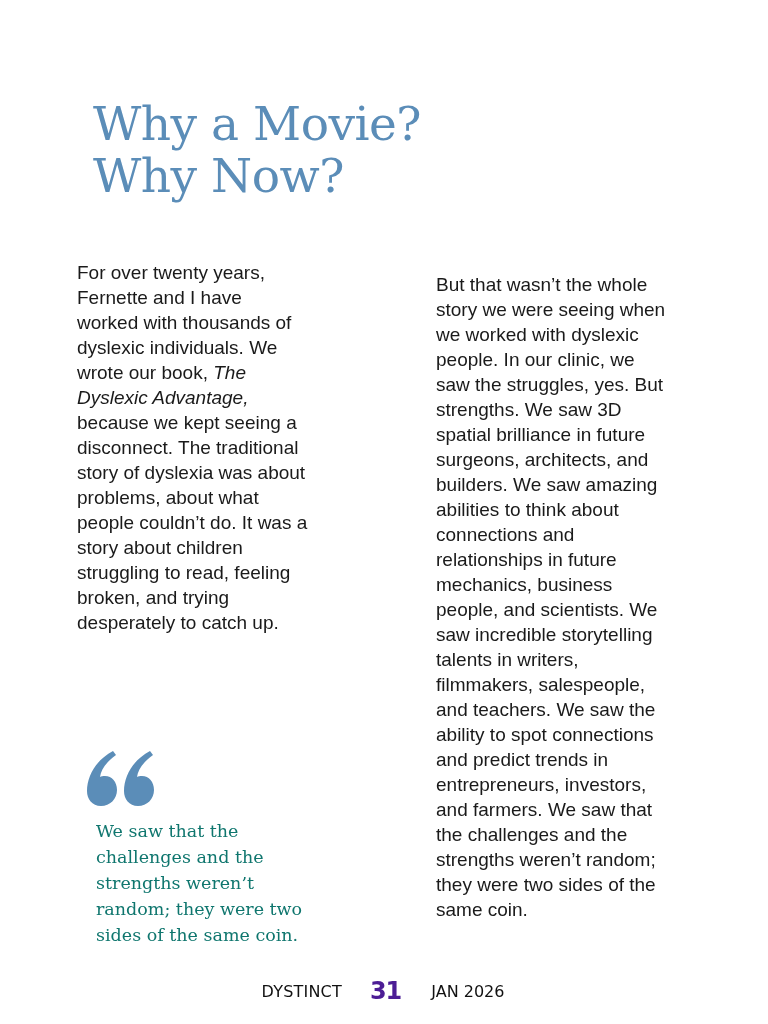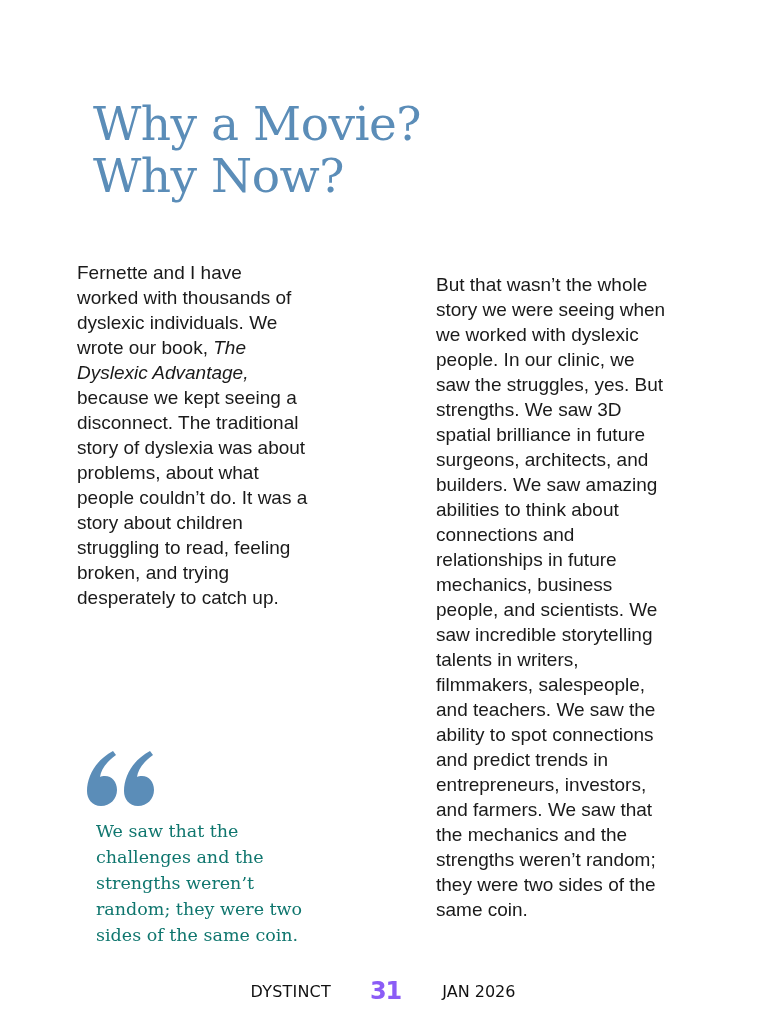--- a/index.html
+++ b/index.html
@@ -59,51 +59,52 @@
     .pullquote span { display: block; white-space: nowrap; }
     .footer {
       position: absolute;
       left: 0;
       top: 976px;
       width: 768px;
       height: 30px;
       display: flex;
       justify-content: center;
       align-items: center;
-      gap: 15px;
+      gap: 4px;
       font-family: "DejaVu Sans", "Liberation Sans", sans-serif;
     }
     .footer .pub {
       font-size: 16px;
       letter-spacing: 0.2px;
       color: #111;
       margin-right: 24px;
       margin-left: -2px;
     }
     .footer .num {
       font-size: 24px;
       font-weight: bold;
-      color: #8b5cf6;
+      color: #4c1d95;
       margin-right: 26px;
       letter-spacing: -1px;
     }
     .footer .date {
       font-size: 16px;
       color: #111;
     }
   </style>
 </head>
 <body>
 
 <h1 class="headline">
   <span>Why a Movie?</span>
   <span>Why Now?</span>
 </h1>
 
 <p class="col col-left">
+  <span class="line">For over twenty years,</span>
   <span class="line">Fernette and I have</span>
   <span class="line">worked with thousands of</span>
   <span class="line">dyslexic individuals. We</span>
   <span class="line"><span>wrote our book, </span><span class="bi">The</span></span>
   <span class="line bi">Dyslexic Advantage,</span>
   <span class="line">because we kept seeing a</span>
   <span class="line">disconnect. The traditional</span>
   <span class="line">story of dyslexia was about</span>
   <span class="line">problems, about what</span>
   <span class="line">people couldn’t do. It was a</span>
@@ -129,21 +130,21 @@
   <span class="line">mechanics, business</span>
   <span class="line">people, and scientists. We</span>
   <span class="line">saw incredible storytelling</span>
   <span class="line">talents in writers,</span>
   <span class="line">filmmakers, salespeople,</span>
   <span class="line">and teachers. We saw the</span>
   <span class="line">ability to spot connections</span>
   <span class="line">and predict trends in</span>
   <span class="line">entrepreneurs, investors,</span>
   <span class="line">and farmers. We saw that</span>
-  <span class="line">the mechanics and the</span>
+  <span class="line">the challenges and the</span>
   <span class="line">strengths weren’t random;</span>
   <span class="line">they were two sides of the</span>
   <span class="line">same coin.</span>
 </p>
 
 <div class="quote-mark">
   <svg width="70" height="60" viewBox="0 0 70 60" xmlns="http://www.w3.org/2000/svg">
     <g fill="#5b8db8">
       <path d="M15 58 C6 58 1 51 1 43 C1 28 10 12 27 3 L30 7 C20 14 15 22 14 29 C15 28 17 28 19 28 C26 28 31 34 31 42 C31 51 24 58 15 58 Z"></path>
       <path d="M52 58 C43 58 38 51 38 43 C38 28 47 12 64 3 L67 7 C57 14 52 22 51 29 C52 28 54 28 56 28 C63 28 68 34 68 42 C68 51 61 58 52 58 Z"></path>

